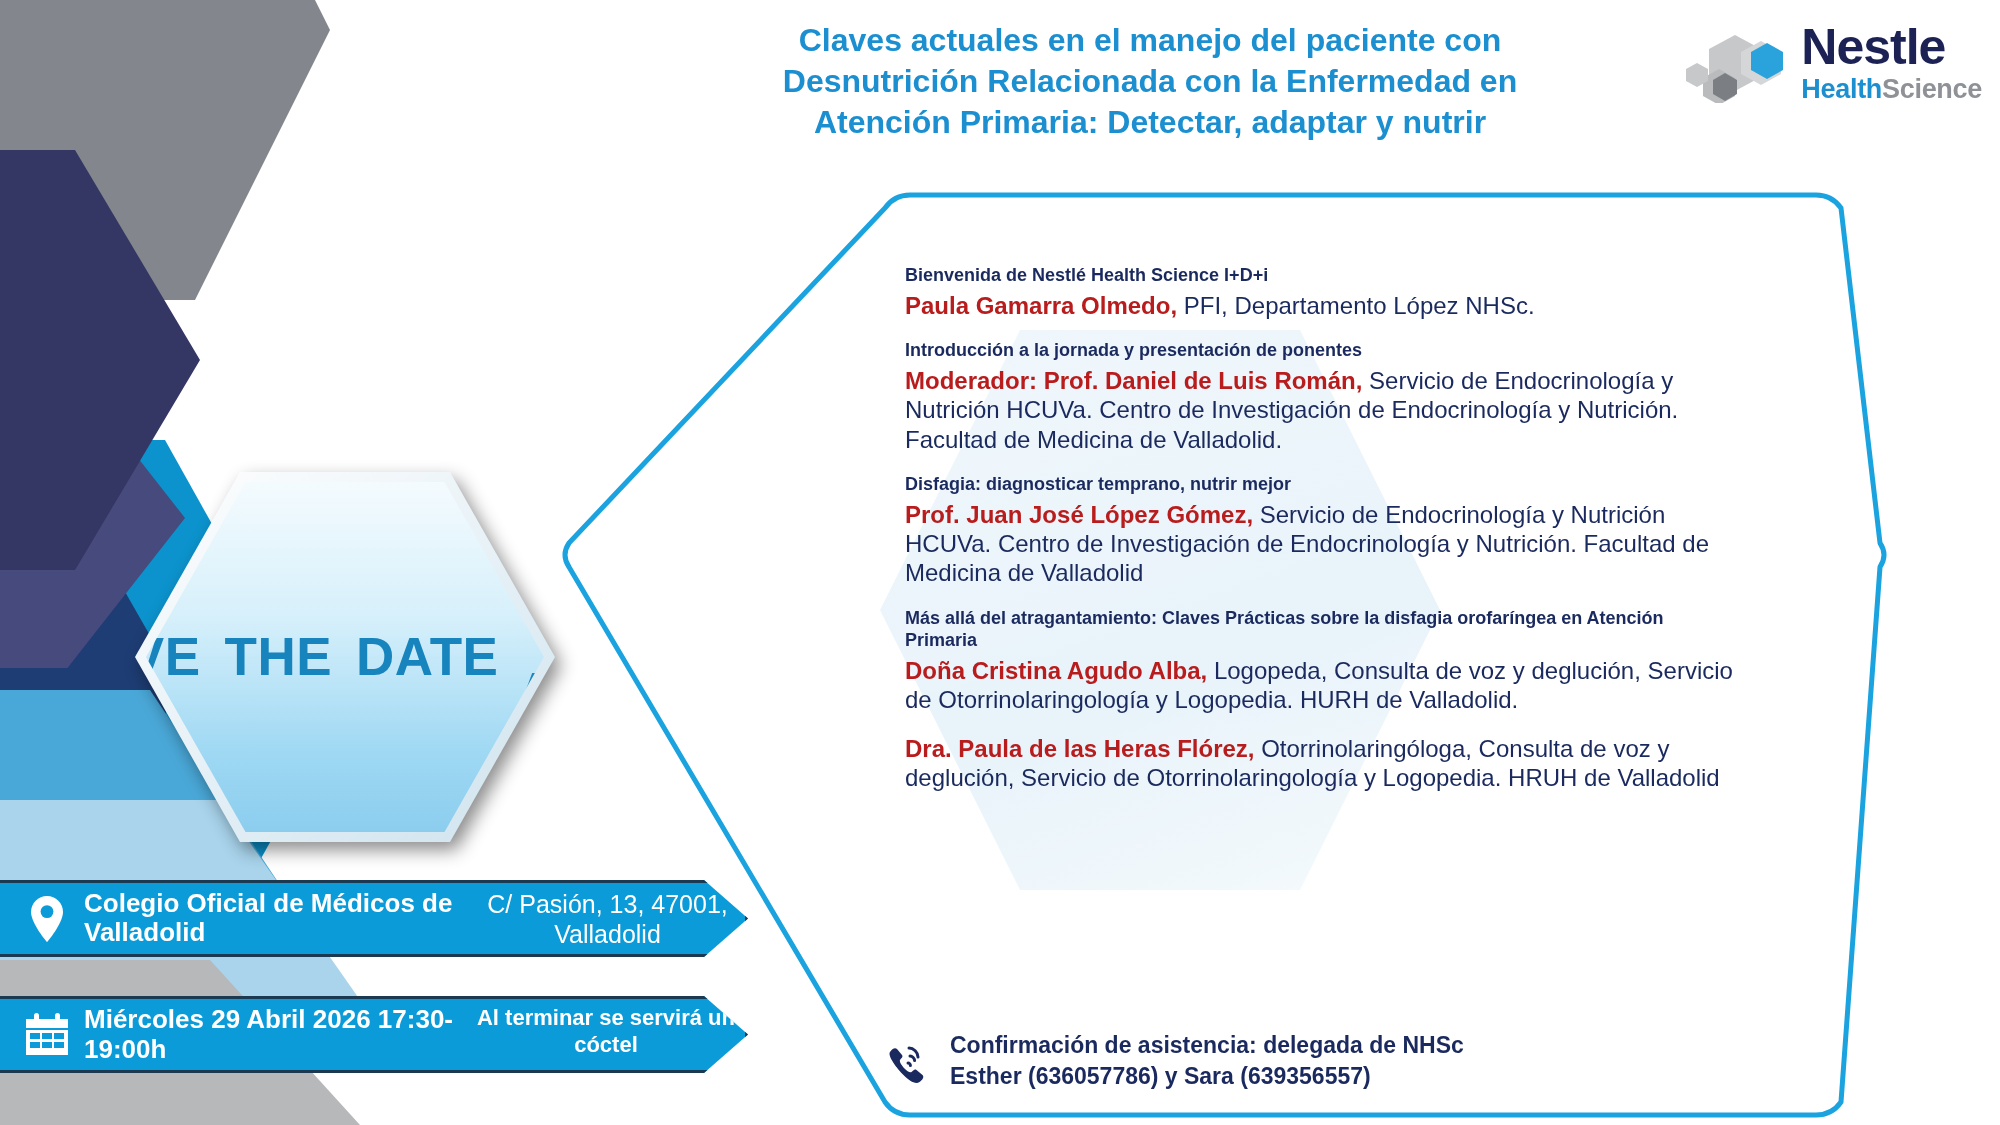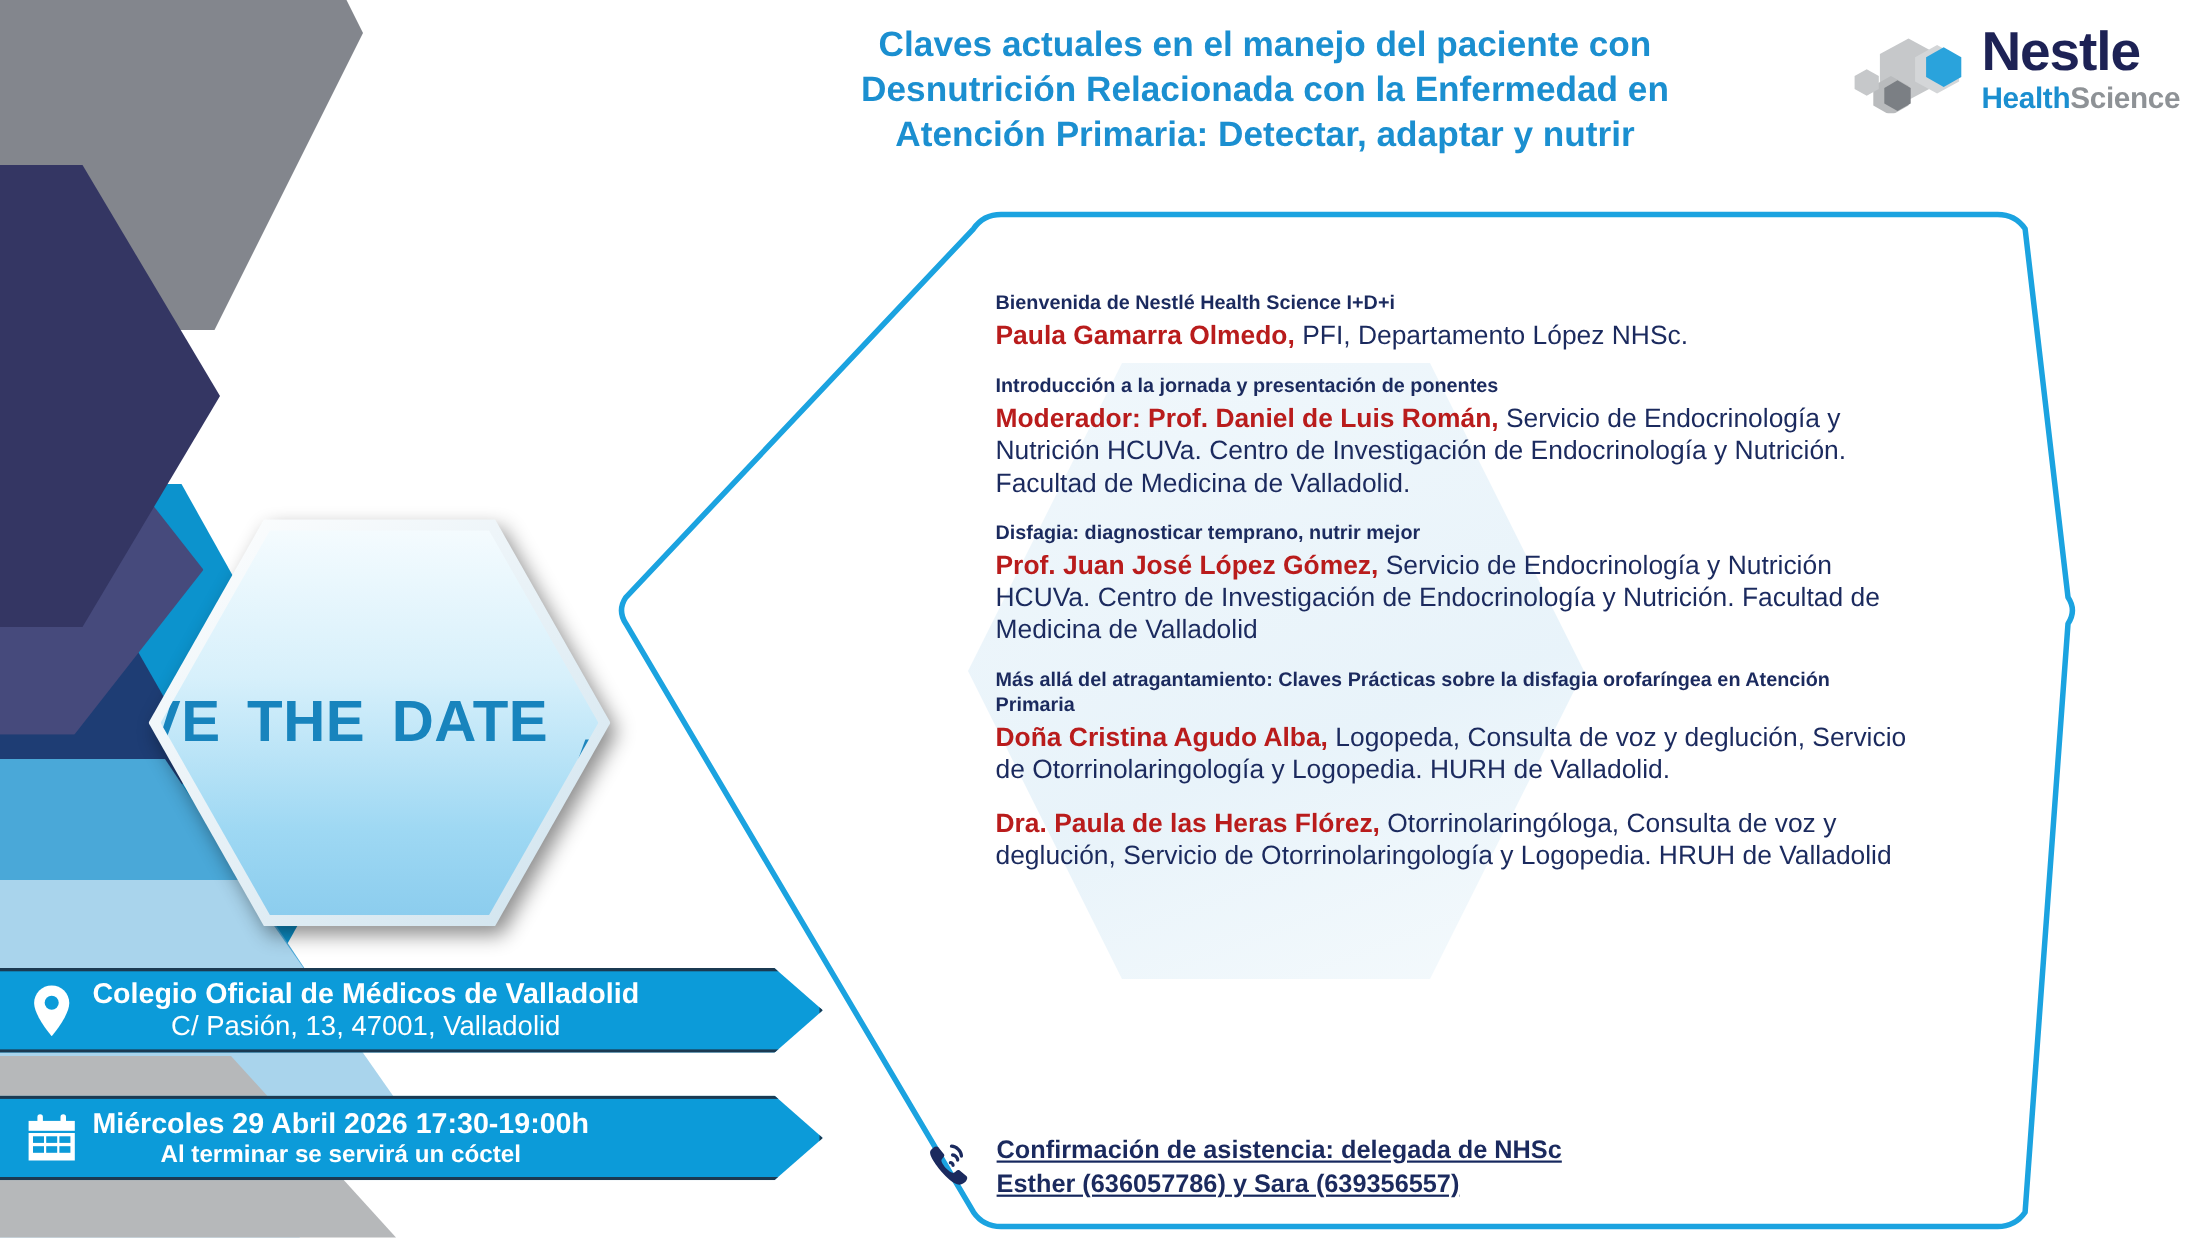--- a/index.html
+++ b/index.html
@@ -36,21 +36,21 @@
   .badge-date{color:#1f86bd;font-weight:bold;font-size:35px;margin-top:16px;letter-spacing:.5px;text-align:center;}
 
   
   .banner{position:absolute;left:0;height:77px;z-index:7;
     background:#0c9bd9;border:3px solid #1b3a52;border-left:none;
     clip-path:polygon(0 0, calc(100% - 44px) 0, 100% 50%, calc(100% - 44px) 100%, 0 100%);
     display:flex;align-items:center;box-sizing:border-box;}
   #venue-banner{top:880px;width:748px;}
   #date-banner{top:996px;width:748px;}
   .banner-icon{width:62px;margin-left:16px;flex:0 0 auto;display:flex;justify-content:center;}
-  .banner-text{display:flex;flex-direction:column;margin-left:6px;color:#fff;}
+  .banner-text{display:flex;flex-direction:row;margin-left:6px;color:#fff;}
   .banner-l1{font-weight:bold;font-size:26px;line-height:1.12;}
   .banner-l2{font-size:25px;line-height:1.2;text-align:center;}
   .banner-l2.italic{font-weight:bold;font-size:22px;}
 
   
   .title{position:absolute;left:690px;top:20px;width:920px;z-index:5;
     text-align:center;color:#1b8fd0;font-weight:bold;font-size:32px;line-height:1.28;}
 
   
   .logo{position:absolute;right:18px;top:22px;z-index:5;display:flex;align-items:flex-end;}
@@ -70,21 +70,21 @@
     clip-path:polygon(25% 0%,75% 0%,100% 50%,75% 100%,25% 100%,0% 50%);
     background:linear-gradient(160deg,#eef6fb 0%,#e4f1f9 60%,#f3f9fc 100%);opacity:.85;}
 
   
   .program{position:absolute;left:905px;top:265px;width:830px;z-index:5;}
   .prog-head{font-weight:bold;font-size:18px;color:#1b2a5e;line-height:1.22;margin-bottom:4px;}
   .prog-body{font-size:24px;color:#1b2a5e;line-height:1.22;margin-bottom:20px;}
   .prog-body .spk{color:#b91c1c;font-weight:bold;text-align:center;}
 
   
-  .confirm{position:absolute;left:840px;top:1030px;z-index:5;display:flex;align-items:center;text-decoration:underline;}
+  .confirm{position:absolute;left:884px;top:1030px;z-index:5;display:flex;align-items:flex-end;}
   .confirm-icon{width:50px;flex:0 0 auto;margin-top:2px;}
   .confirm-text{margin-left:16px;font-weight:bold;font-size:23px;color:#1b2a5e;line-height:1.33;}
 </style>
 </head>
 <body>
 
 <div class="deco">
   <div class="hex hex-gray-top"></div>
   <div class="hex hex-cyan"></div>
   <div class="hex hex-navy"></div>

